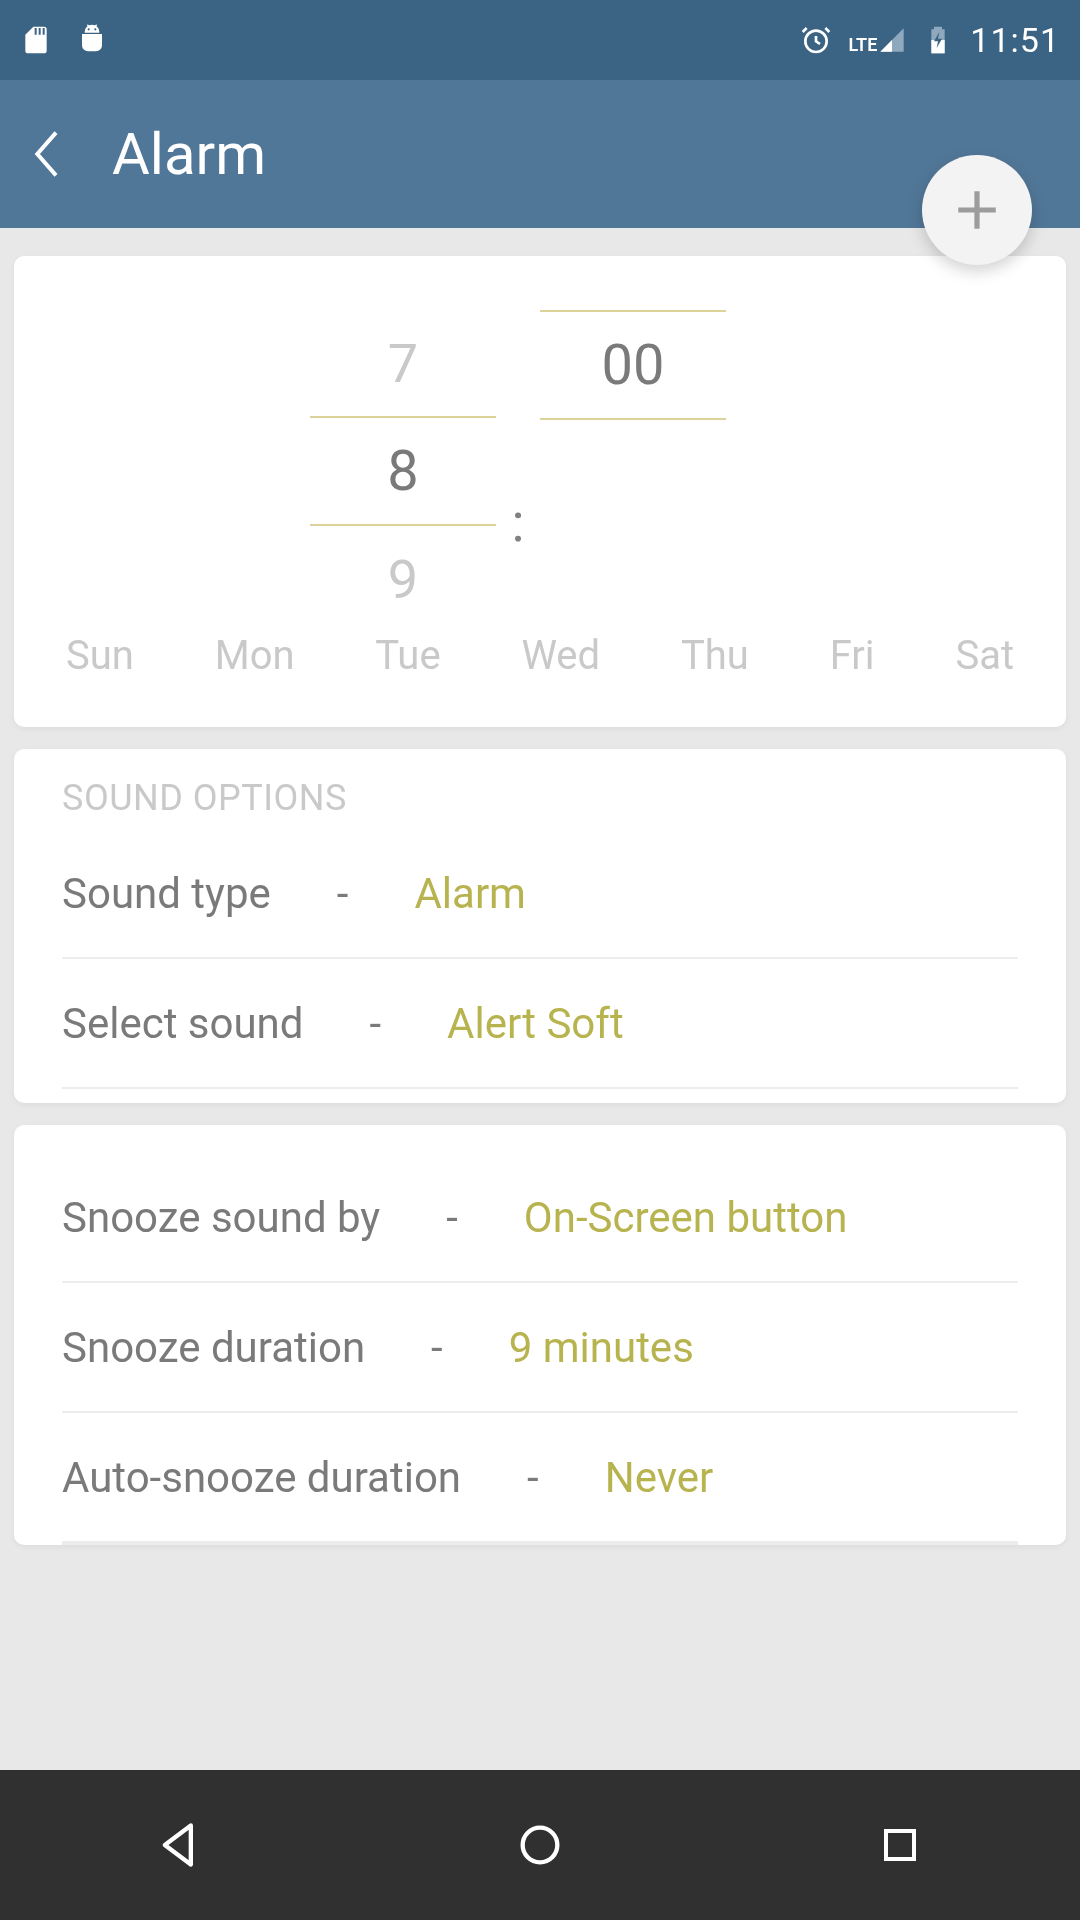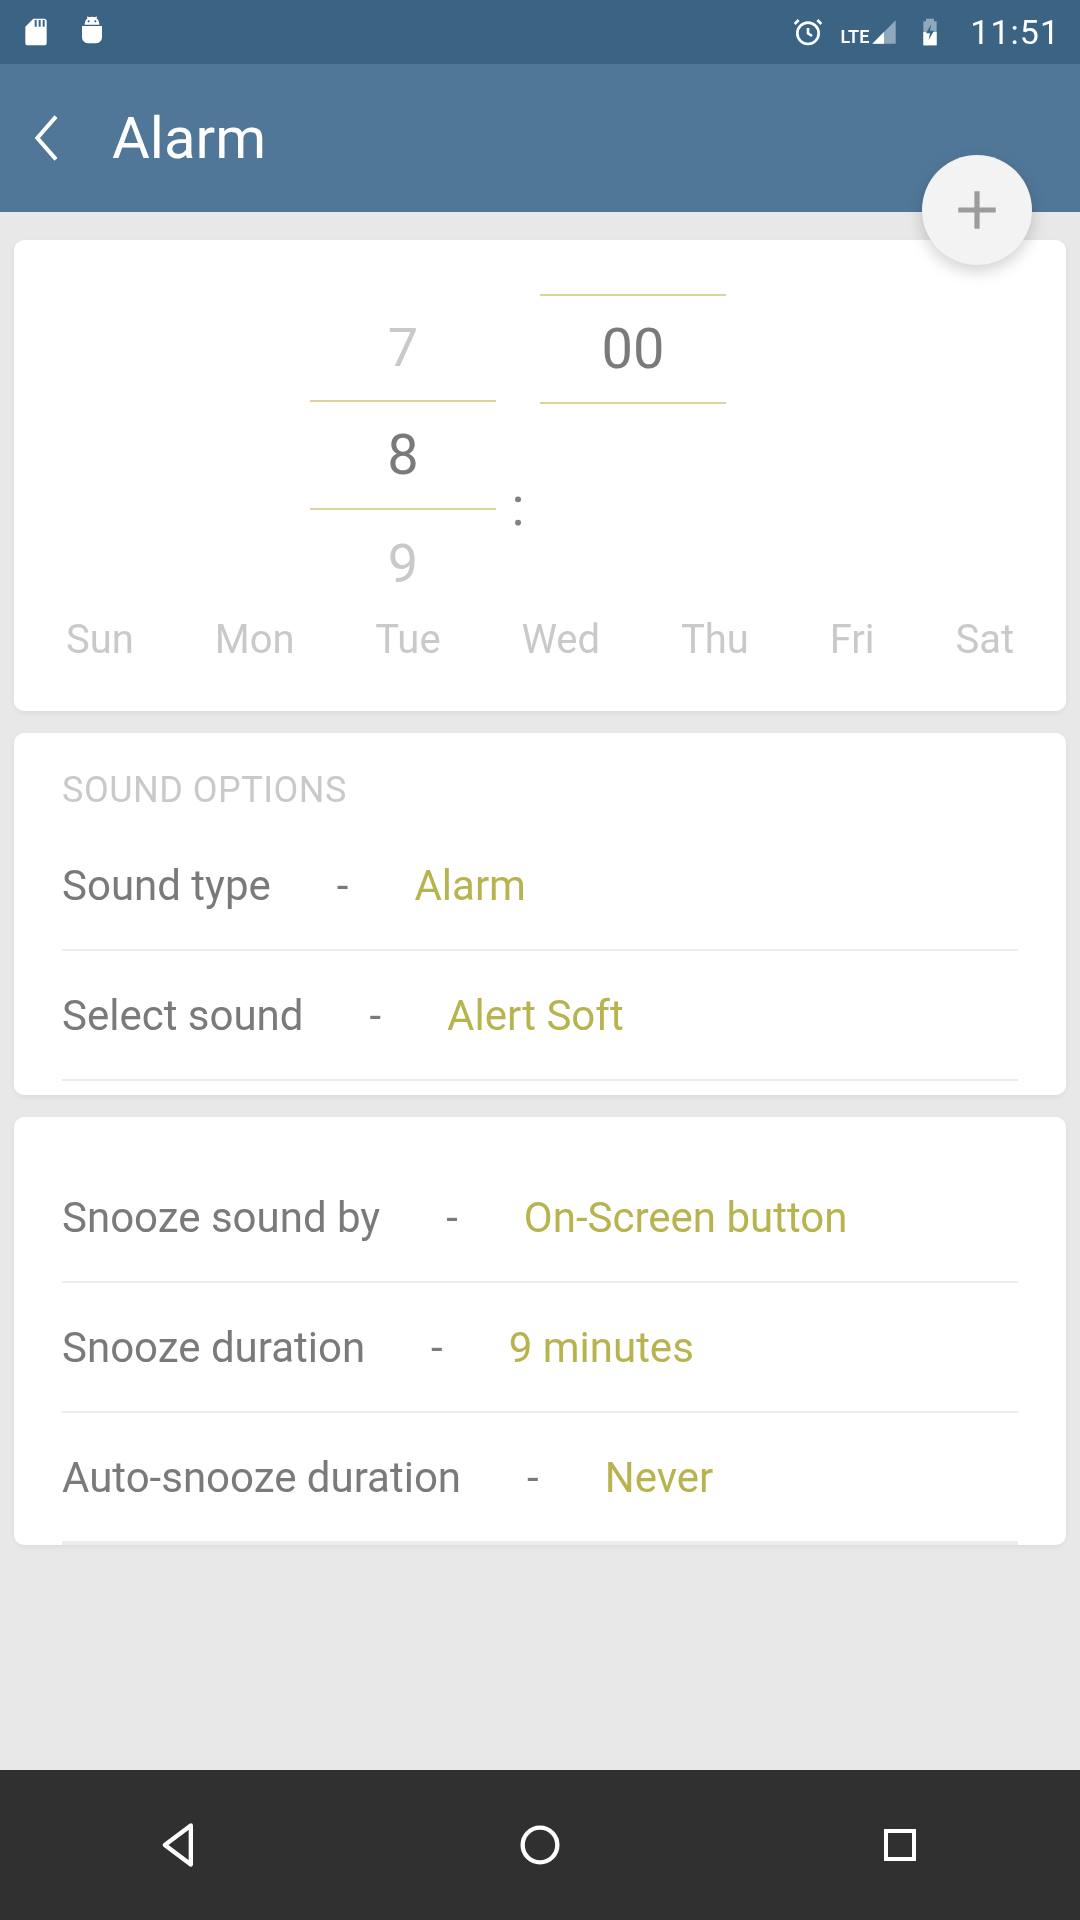--- a/index.html
+++ b/index.html
@@ -1,23 +1,23 @@
 <!DOCTYPE html>
 <html><head>
 <meta charset="utf-8">
 <style>
   * { box-sizing: border-box; margin: 0; padding: 0; }
   html, body { width: 1080px; height: 1920px; overflow: hidden; font-family: -apple-system, Roboto, "Helvetica Neue", Arial, sans-serif; }
   body { background: #e8e8e8; display: flex; flex-direction: column; }
 
   
-  .statusbar { height: 64px; width: 100%; background: #3a6384; display: flex; align-items: center; padding: 0 20px; color: #ffffff; justify-content: flex-end; }
+  .statusbar { height: 80px; width: 100%; background: #3a6384; display: flex; align-items: center; padding: 0 20px; color: #ffffff; justify-content: flex-end; }
   .statusbar-left { display: flex; gap: 24px; align-items: center; }
   .statusbar-right { margin-left: auto; display: flex; gap: 16px; align-items: center; }
-  .statusbar .clock { font-size: 34px; font-weight: 400; letter-spacing: 1px; margin-left: 8px; }
+  .statusbar .clock { font-size: 34px; font-weight: 400; letter-spacing: 1px; }
   .sb-icon { width: 32px; height: 32px; display: inline-flex; align-items: center; justify-content: center; }
   .sb-icon svg { width: 32px; height: 32px; fill: #ffffff; }
   .lte-box { font-size: 18px; font-weight: 600; line-height: 1; }
 
   
   .appbar { height: 148px; background: #517798; display: flex; align-items: center; padding: 0 28px; position: relative; }
   .back-icon { width: 40px; height: 48px; display: flex; align-items: center; justify-content: center; }
   .back-icon svg { width: 32px; height: 48px; stroke: #ffffff; stroke-width: 3; fill: none; }
   .appbar-title { color: #ffffff; font-size: 58px; font-weight: 400; margin-left: 44px; }
 
@@ -42,21 +42,21 @@
   .picker-cell { height: 106px; width: 100%; display: flex; align-items: center; justify-content: center; font-size: 54px; }
   .picker-faded { color: #c9c9c9; }
   .picker-selected { color: #7a7a7a; font-size: 56px; }
   .picker-rule { height: 2px; width: 100%; background: #dcd39b; }
   .picker-col.meridiem .picker-cell.top { visibility: hidden; }
 
   .days { display: flex; justify-content: space-between; padding: 0 12px; }
   .day { font-size: 40px; color: #c9c9c9; }
 
   
-  .optcard { padding: 36px 48px 0 48px; }
+  .optcard { padding: 28px 48px 0 48px; }
   .section-title { font-size: 36px; color: #c9c9c9; letter-spacing: 0.5px; margin-bottom: 10px; }
   .row { display: flex; align-items: center; height: 130px; border-bottom: 2px solid #ececec; font-size: 42px; gap: 38px; }
   .row:last-child { border-bottom: none; }
   .row-label { color: #7a7a7a; }
   .row-dash { color: #7a7a7a; margin: 0 28px; }
   .row-value { color: #b7b34f; }
   .optcard .trailing-pad { height: 14px; }
 
   
   .navbar { height: 150px; background: #303030; display: flex; align-items: center; justify-content: space-around; }

